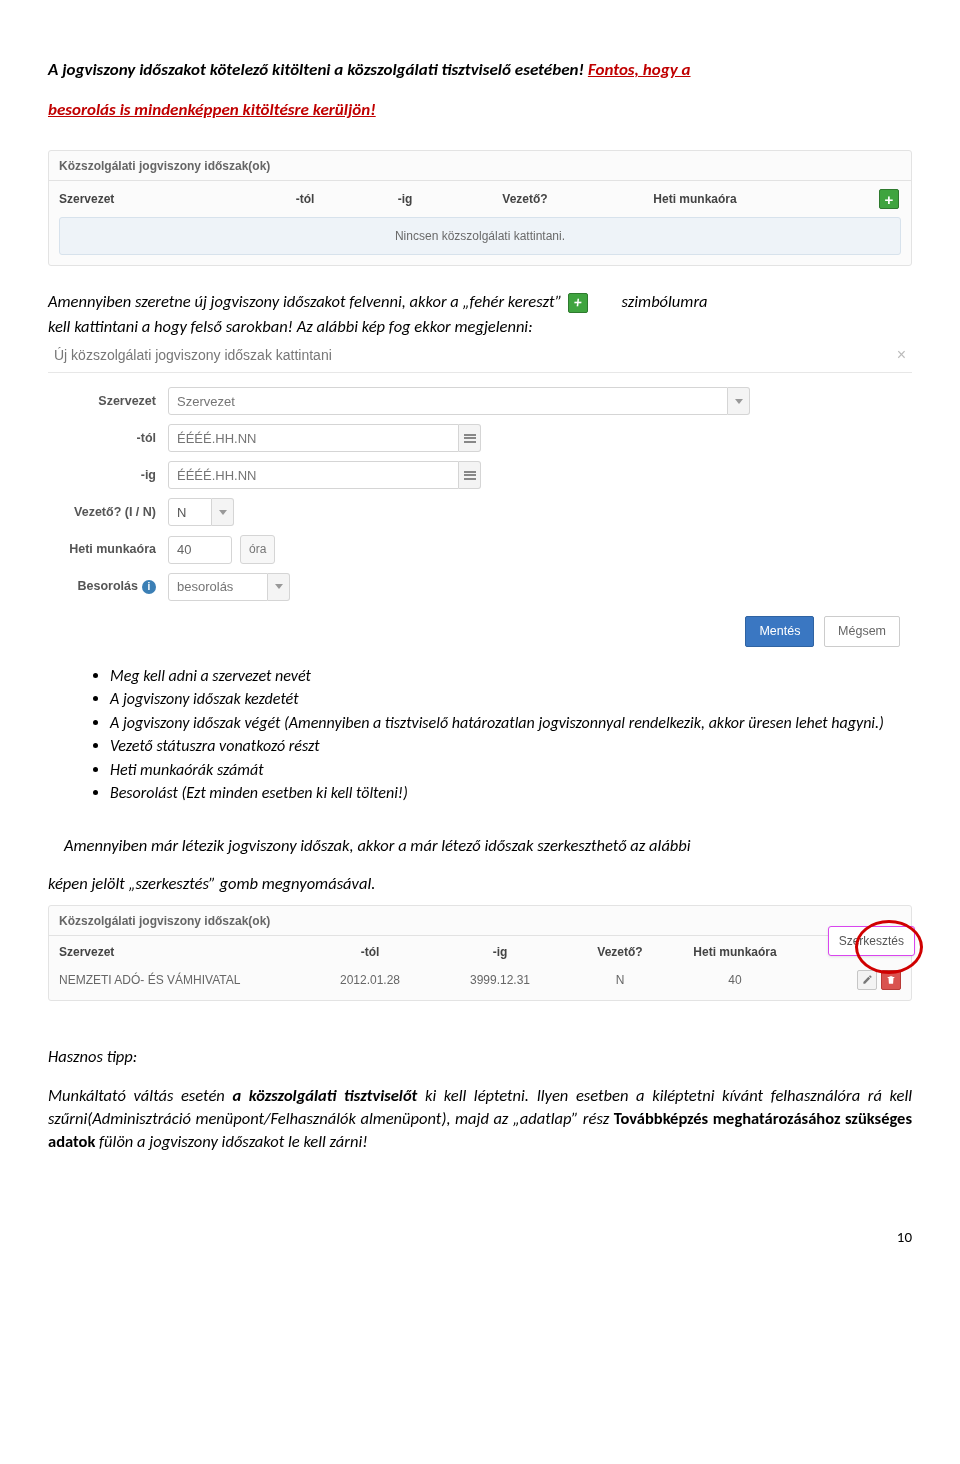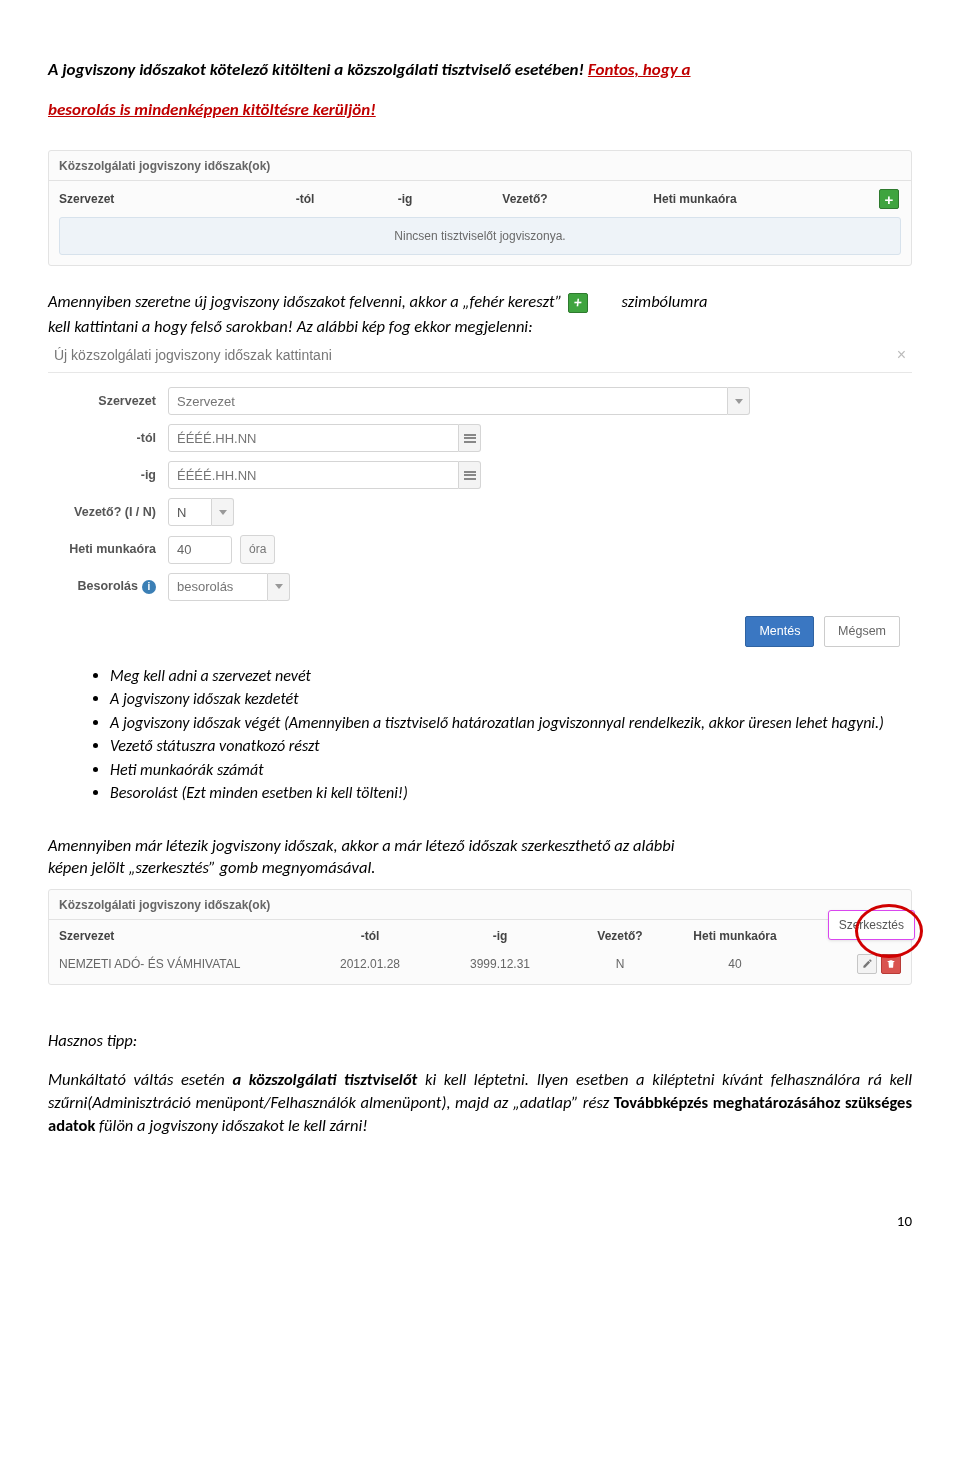--- a/index.html
+++ b/index.html
@@ -259,21 +259,21 @@
   <div class="panel-thead">
     <div style="flex:0 0 200px">Szervezet</div>
     <div style="flex:0 0 100px; text-align:center">-tól</div>
     <div style="flex:0 0 100px; text-align:center">-ig</div>
     <div style="flex:0 0 140px; text-align:center">Vezető?</div>
     <div style="flex:0 0 200px; text-align:center">Heti munkaóra</div>
     <div style="flex:1; text-align:right; padding-right:6px">
       <span class="plus-btn">+</span>
     </div>
   </div>
-  <div class="panel-empty">Nincsen tisztviselőt jogviszonya.</div>
+  <div class="panel-empty">Nincsen közszolgálati kattintani.</div>
 </div>
 
 <p class="para italic" style="font-size:16.5px; margin-bottom:2px">
   <span>Amennyiben szeretne új jogviszony időszakot felvenni, akkor a „fehér kereszt”</span>
   <span class="plus-btn plus-inline">+</span>
   <span>szimbólumra</span>
 </p>
 <p class="para italic" style="font-size:16.5px; margin-bottom:6px">kell kattintani a hogy felső sarokban! Az alábbi kép fog ekkor megjelenni:</p>
 
 <div class="dialog">
@@ -346,21 +346,21 @@
 <ul class="reqs">
   <li>Meg kell adni a szervezet nevét</li>
   <li>A jogviszony időszak kezdetét</li>
   <li>A jogviszony időszak végét (Amennyiben a tisztviselő határozatlan jogviszonnyal rendelkezik, akkor üresen lehet hagyni.)</li>
   <li>Vezető státuszra vonatkozó részt</li>
   <li>Heti munkaórák számát</li>
   <li>Besorolást (Ezt minden esetben ki kell tölteni!)</li>
 </ul>
 
 <div class="para2-wrap">
-  <p class="para-it" style="margin:0">Amennyiben már létezik jogviszony időszak, akkor a már létező időszak szerkeszthető az alábbi</p>
+  <p class="para-it" style="margin:16px">Amennyiben már létezik jogviszony időszak, akkor a már létező időszak szerkeszthető az alábbi</p>
   <p class="para-it" style="margin:0 0 6px 0">képen jelölt „szerkesztés” gomb megnyomásával.</p>
 </div>
 
 <div class="panel2">
   <div class="panel-header">Közszolgálati jogviszony időszak(ok)</div>
   <hr class="panel-divider">
   <div class="panel-thead">
     <div style="flex:0 0 250px">Szervezet</div>
     <div style="flex:0 0 130px; text-align:center">-tól</div>
     <div style="flex:0 0 130px; text-align:center">-ig</div>

